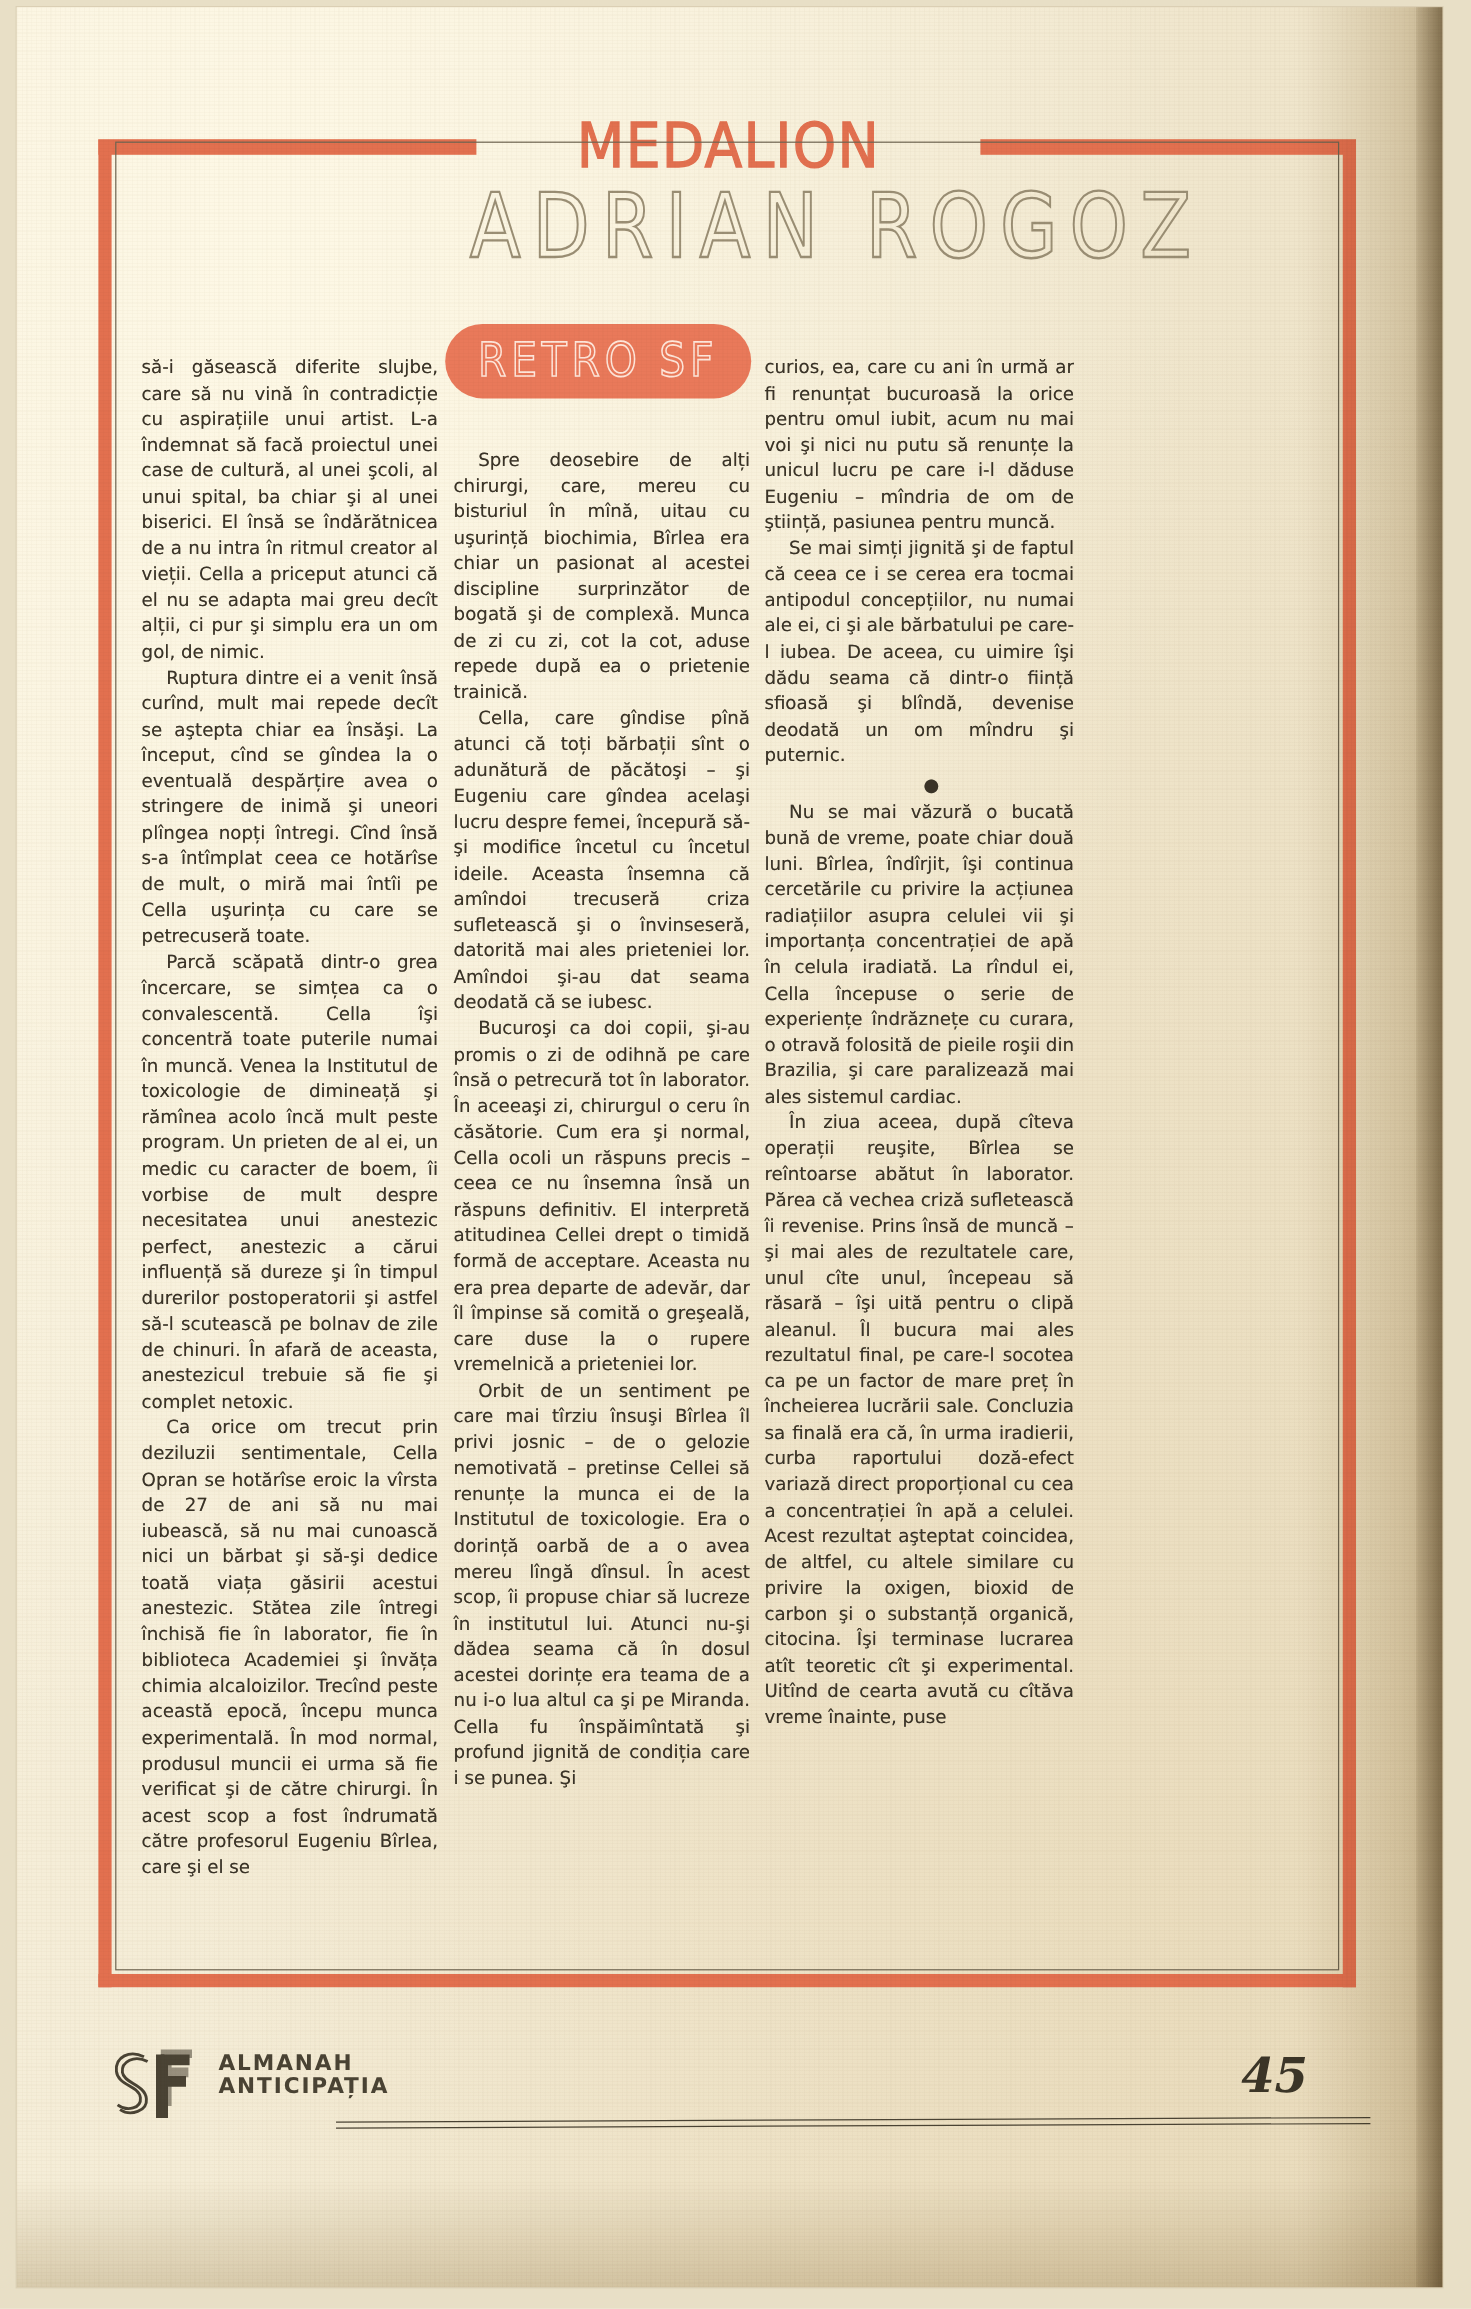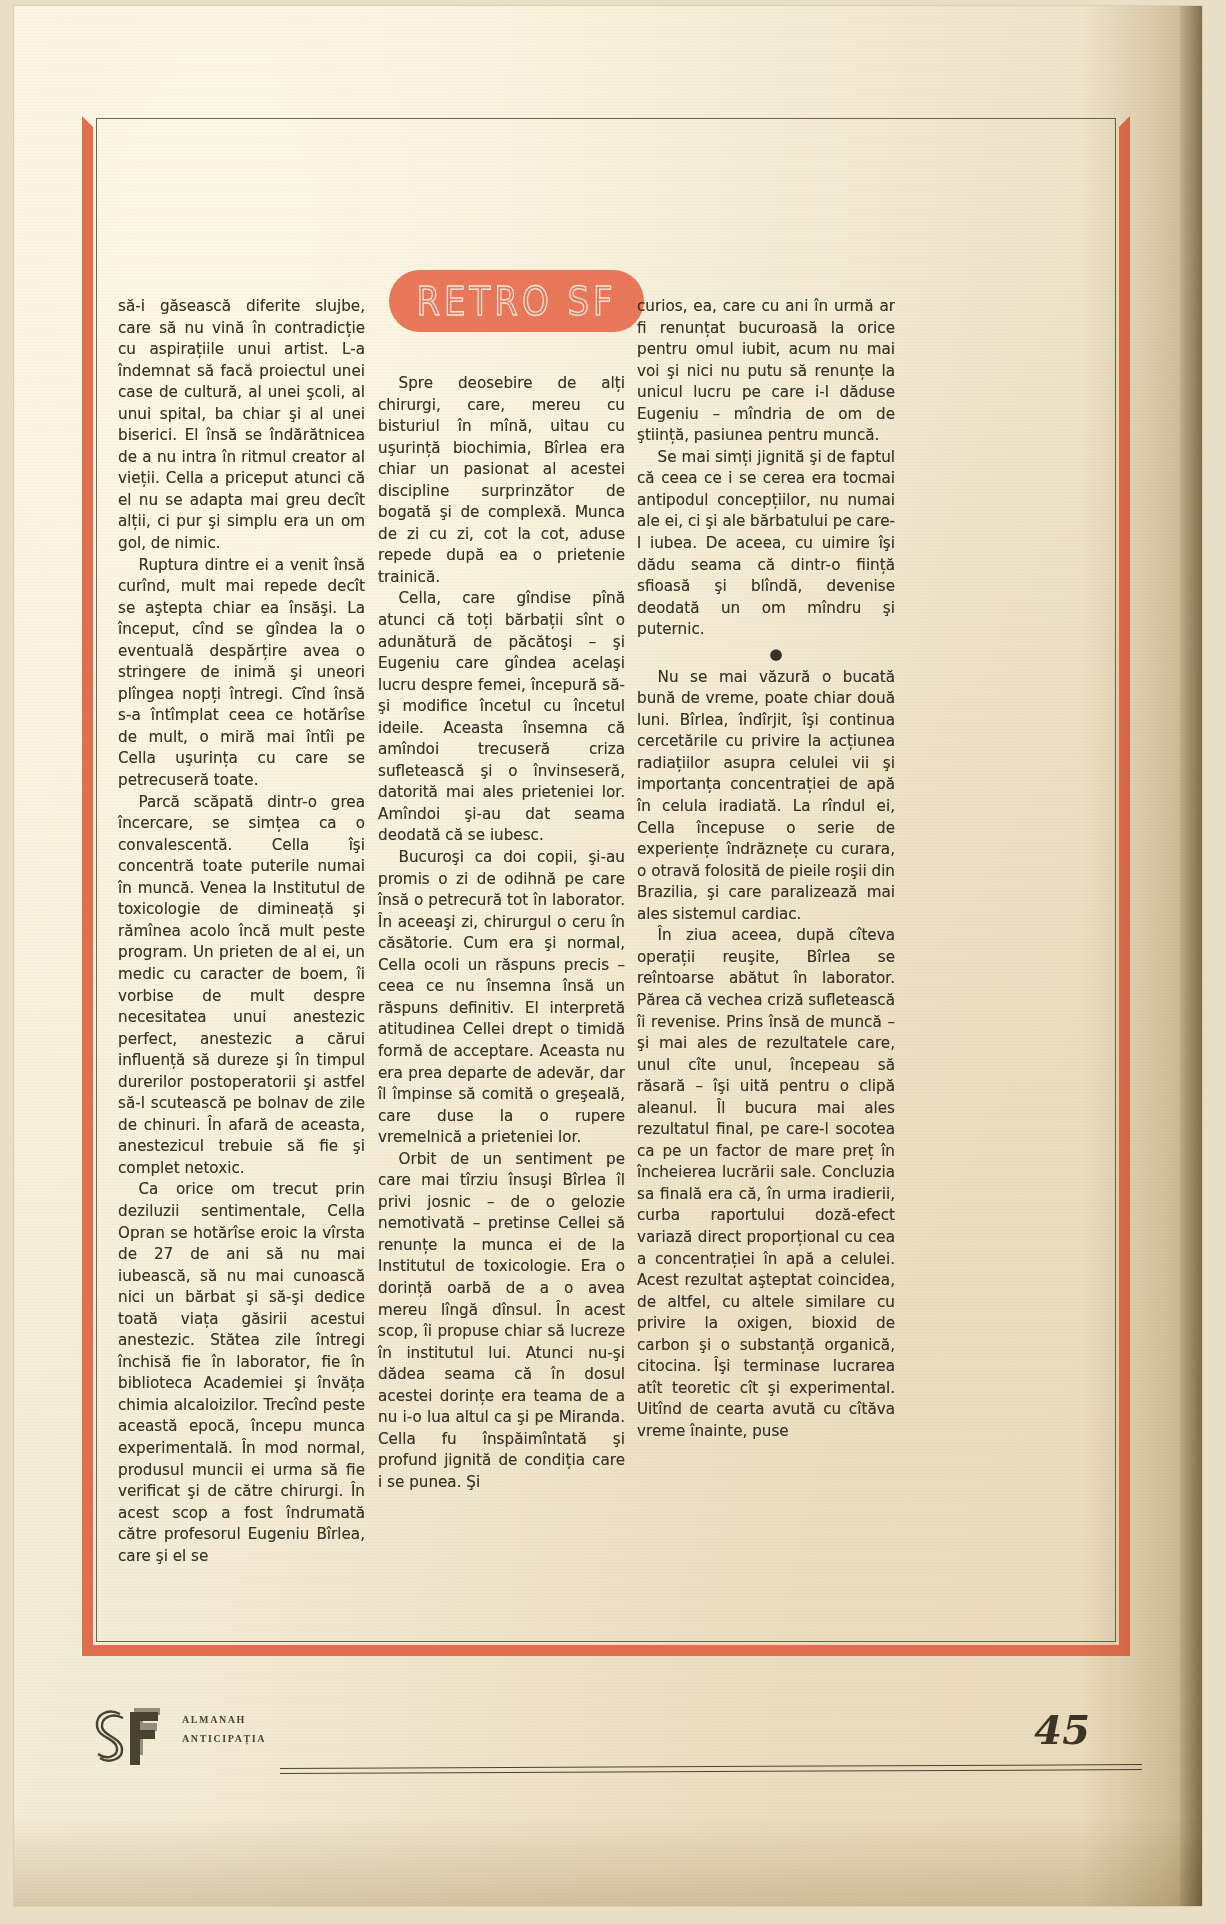--- a/index.html
+++ b/index.html
@@ -89,21 +89,21 @@
   }
   #frame-inner{
     position:absolute;left:82px;top:112px;width:1020px;height:1524px;
     border:1.6px solid #6e6450;
     box-sizing:border-box;
     border-top-color:#6e6450;
   }
 
   
   #retro-badge{
-    position:absolute;left:375px;top:264px;width:255px;height:62px;
+    position:absolute;left:357px;top:264px;width:255px;height:62px;
     background:#e9795a;
     border-radius:31px;
     display:flex;align-items:center;justify-content:center;text-align:center;
   }
   #retro-badge-text{
     font-size:34px;letter-spacing:4px;
     color:transparent;
     -webkit-text-stroke:1.2px rgba(255,240,230,.92);
     transform:scaleY(1.15);
     font-weight:400;
@@ -144,40 +144,46 @@
 
   
   #footer{
     position:absolute;left:68px;top:1690px;width:1060px;height:110px;
   }
   #sf-logo{
     position:absolute;left:8px;top:6px;width:76px;height:74px;
   }
   #footer-imprint{
     position:absolute;left:100px;top:14px;
-    font-size:10px;line-height:19px;letter-spacing:1.6px;
-    font-weight:bold;color:#4a4334;font-family:Liberation Serif, serif;
+    font-size:18px;line-height:19px;letter-spacing:1.6px;
+    font-weight:bold;color:#4a4334;
   }
   #footer-rule{
     position:absolute;left:198px;top:70px;width:862px;height:4px;
     border-top:1.5px solid #4a4334;
     border-bottom:1.5px solid #4a4334;
     transform:rotate(-0.25deg);
   }
   #page-number{
     position:absolute;right:52px;top:10px;
     font-size:40px;font-style:italic;font-weight:bold;color:#3b3527;
     font-family:"DejaVu Serif", serif;
   }
 </style>
 </head>
 <body>
 
 <div id="page-sheet">
 
+  <div id="header">
+    <div class="rule-bar left" style="background: rgb(226, 112, 79);"></div>
+    <div class="rule-bar right" style="background: rgb(226, 112, 79);"></div>
+    <div id="medalion-title" style="color: rgb(226, 112, 79); -webkit-text-stroke: 1px rgb(226, 112, 79);">MEDALION</div>
+    <div id="adrian-rogoz">ADRIAN ROGOZ</div>
+  </div>
 
   <div id="frame-outer" style="border-color: transparent rgb(226, 112, 79) rgb(226, 112, 79);"></div>
   <div id="frame-inner"></div>
 
   <div id="retro-badge" style="background: rgb(233, 121, 90);">
     <span id="retro-badge-text">RETRO SF</span>
   </div>
 
   <div id="cols">
     <div class="col" id="col-1">

